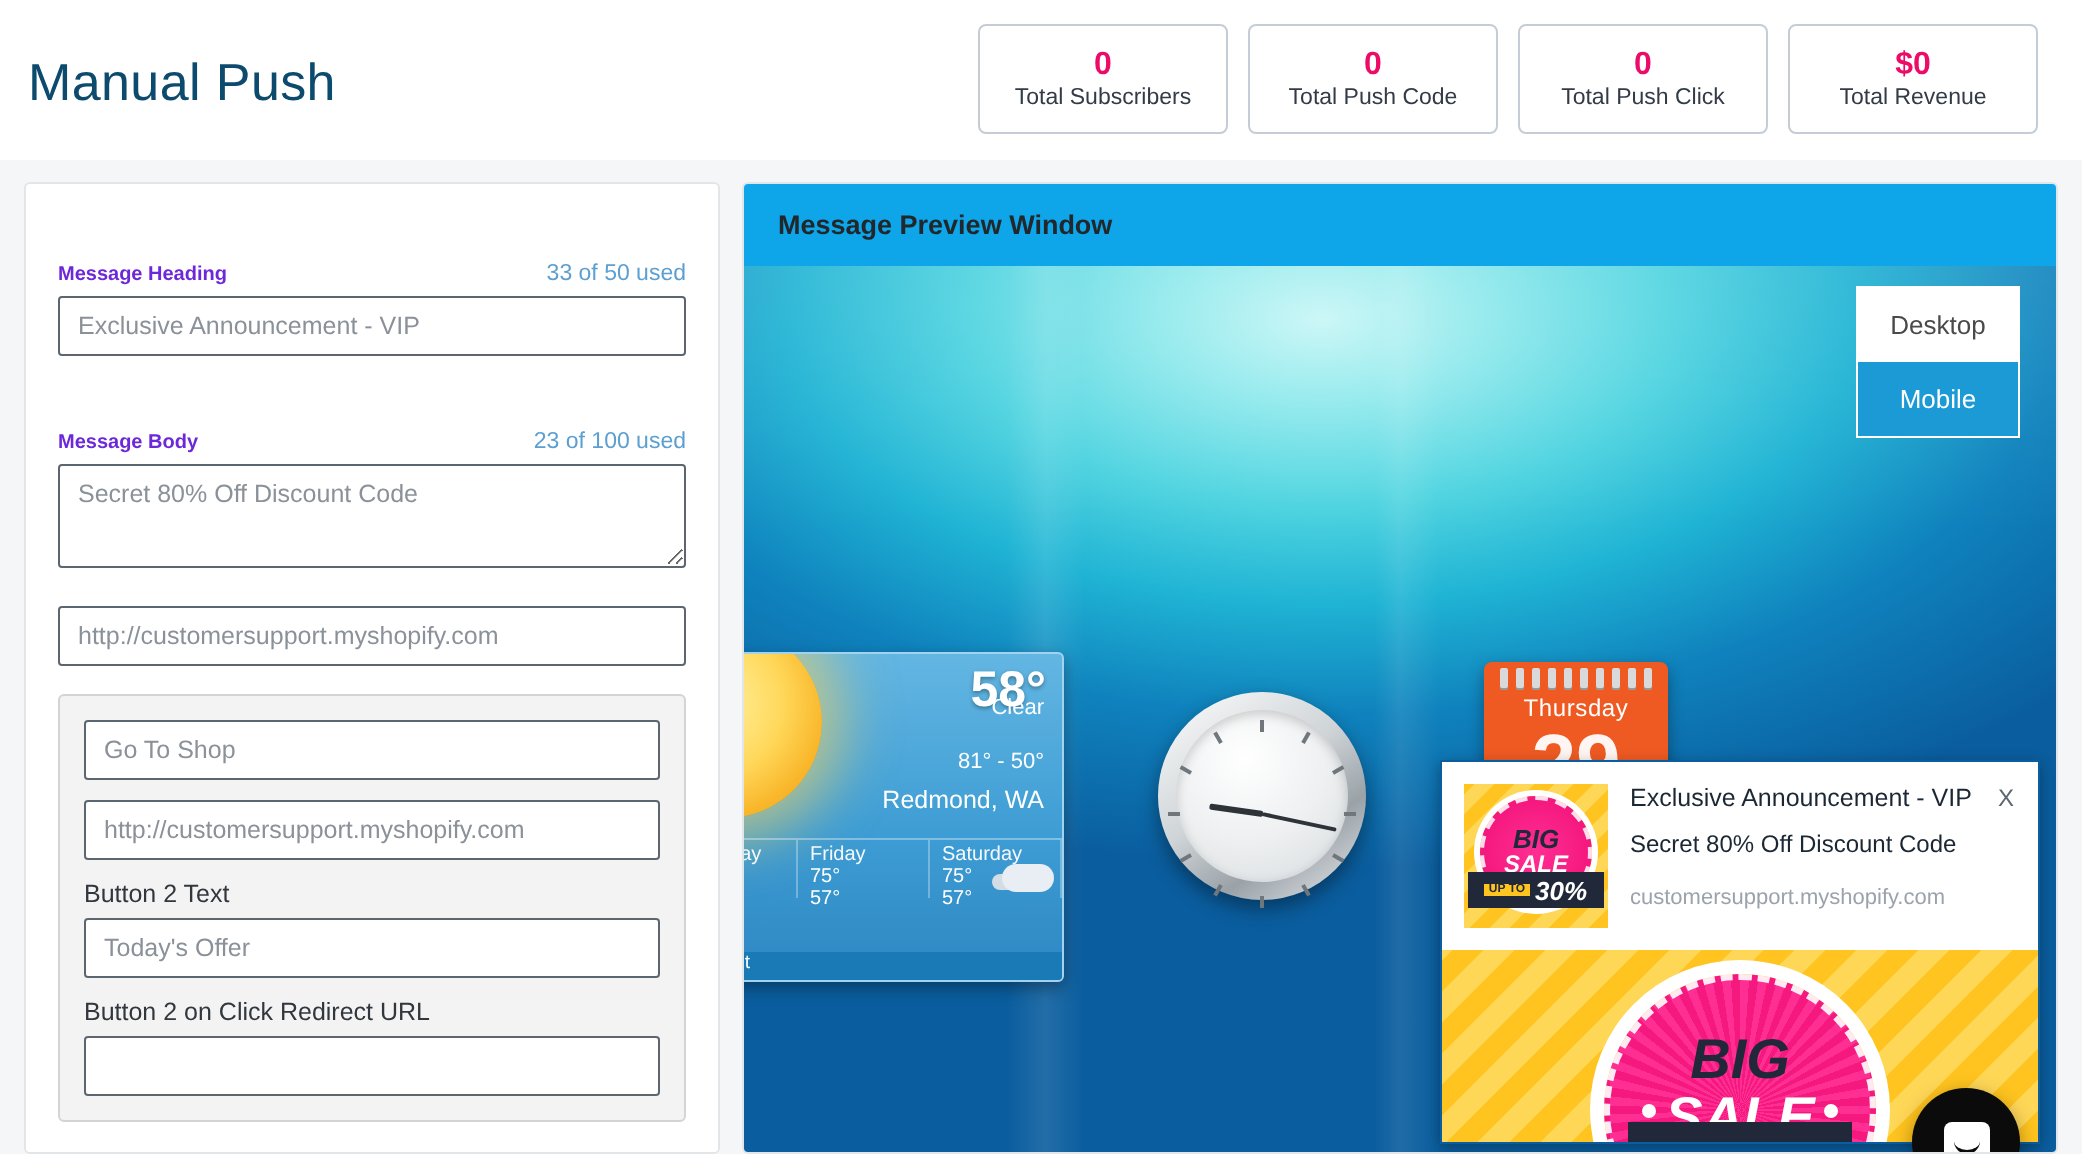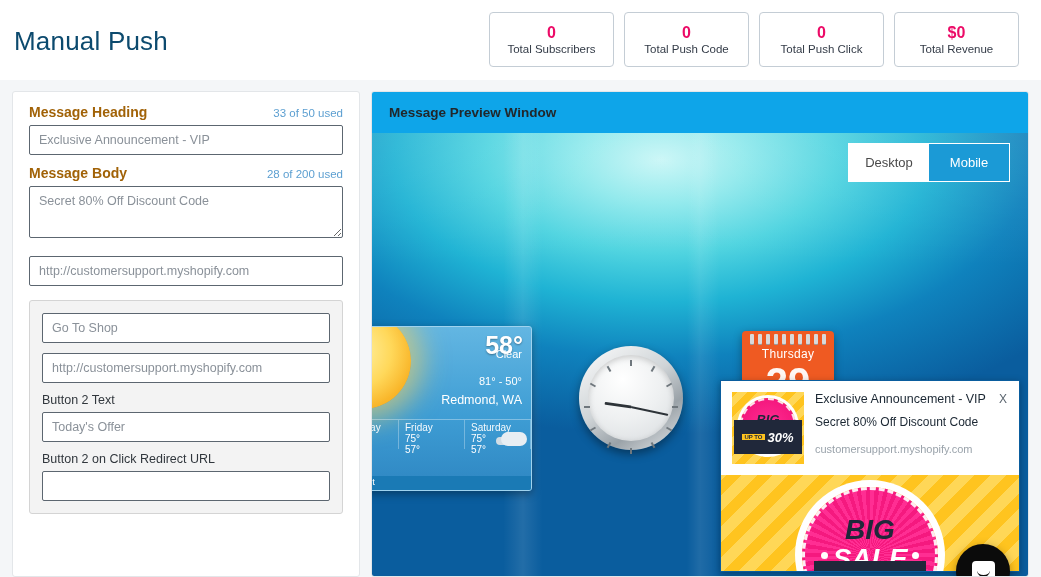--- a/index.html
+++ b/index.html
@@ -32,21 +32,21 @@
   
   .content { display: flex; height: 497px; padding: 11px 12px 0 12px; gap: 11px; }
 
   
   .form-card {
     width: 348px; background: #fff; border: 1px solid #e3e6e9;
     border-radius: 3px; padding: 12px 16px 0 16px; overflow: hidden;
     flex: 0 0 348px;
   }
   .field-row { display: flex; justify-content: space-between; align-items: baseline; }
-  .field-label { font-size: 14px; color: #a16207; font-weight: bold; padding-bottom: 5px; }
+  .field-label { font-size: 10px; color: #6d28d9; font-weight: bold; padding-bottom: 5px; margin-top: 28px; }
   .field-counter { font-size: 11.5px; color: #5c9fd1; }
   .txt-input {
     width: 100%; height: 30px; border: 1px solid #5c6670; border-radius: 2px;
     padding: 0 9px; font-size: 12.5px; color: #8a9199;
     font-family: "Liberation Sans", sans-serif; background: #fff; outline: none;
   }
   .txt-area {
     width: 100%; height: 52px; border: 1px solid #5c6670; border-radius: 2px;
     padding: 7px 9px; font-size: 12.5px; color: #8a9199; resize: vertical;
     font-family: "Liberation Sans", sans-serif; background: #fff; outline: none;
@@ -82,21 +82,21 @@
   .wallpaper::after {
     content: ""; position: absolute; inset: 0; pointer-events: none;
     background:
       linear-gradient(90deg, rgba(255,255,255,0) 20%, rgba(255,255,255,.10) 23%, rgba(255,255,255,0) 26%),
       linear-gradient(90deg, rgba(255,255,255,0) 48%, rgba(255,255,255,.09) 50%, rgba(255,255,255,0) 53%),
       linear-gradient(180deg, rgba(255,255,255,.10) 0%, rgba(255,255,255,0) 30%);
   }
 
   
   .seg { position: absolute; top: 10px; right: 18px; display: flex;
-         border: 1px solid #ffffff; z-index: 20; }
+         border: 1px solid #ffffff; z-index: 20; flex-direction: column; }
   .seg-btn { width: 80px; height: 37px; display: flex; align-items: center;
              justify-content: center; font-size: 13px; cursor: pointer; }
   .seg-btn.off { background: #ffffff; color: #4a4a4a; }
   .seg-btn.on  { background: #1b9ad6; color: #ffffff; }
 
   
   .weather {
     position: absolute; left: -40px; top: 193px; width: 200px; height: 165px;
     background: linear-gradient(180deg,#63b6e2 0%, #3e9dd4 55%, #2e86c2 100%);
     border: 1px solid #9fd3ef; border-radius: 3px;
@@ -167,21 +167,21 @@
   .notif-thumb { width: 72px; height: 72px; flex: 0 0 72px; position: relative;
                  background: repeating-linear-gradient(-45deg,#ffc41f 0 7px,#ffd757 7px 14px);
                  overflow: hidden; }
   .thumb-circle { position:absolute; left:8px; top:6px; width:56px; height:56px; border-radius:50%;
                   background: radial-gradient(circle,#ff2e93 0%,#f5197f 70%,#e2146f 100%);
                   border: 2px dashed rgba(255,255,255,.85);
                   display:flex; flex-direction:column; align-items:center; justify-content:center;
                   box-shadow: 0 0 0 3px #fff; }
   .thumb-big  { font-size: 13px; font-weight: bold; color:#20283a; line-height:1; font-style: italic; }
   .thumb-sale { font-size: 12px; font-weight: bold; color:#fff; line-height:1.1; font-style: italic; }
-  .thumb-ribbon { position:absolute; left:2px; right:2px; bottom:10px; height:34px;
+  .thumb-ribbon { position:absolute; left:2px; right:2px; bottom:10px; height:18px;
                   background:#20283a; color:#fff; display:flex; align-items:center;
                   justify-content:center; gap:3px; }
   .thumb-upto { font-size:6px; background:#ffc41f; color:#20283a; padding:0 2px; font-weight:bold; }
   .thumb-30 { font-size:13px; font-weight:bold; font-style: italic; }
   .notif-txt { flex: 1; min-width: 0; }
   .notif-title-row { display:flex; align-items:flex-start; gap:6px; }
   .notif-title { font-size: 12.5px; color: #1b2733; flex: 1; }
   .notif-x { font-size: 12px; color: #5c6670; cursor: pointer; padding: 0 2px; }
   .notif-body { font-size: 12px; color: #1b2733; margin-top: 9px; }
   .notif-url { font-size: 11px; color: #9aa3ab; margin-top: 14px; }
@@ -246,21 +246,21 @@
     <div class="field-row">
       <span class="field-label">Message Heading</span>
       <span class="field-counter">33 of 50 used</span>
     </div>
     <input class="txt-input" value="Exclusive Announcement - VIP" style="">
 
     <div class="gap-s"></div>
 
     <div class="field-row">
       <span class="field-label">Message Body</span>
-      <span class="field-counter">28 of 200 used</span>
+      <span class="field-counter">23 of 100 used</span>
     </div>
     <textarea class="txt-area" style="">Secret 80% Off Discount Code</textarea>
 
     <div class="gap-m"></div>
 
     <input class="txt-input" value="http://customersupport.myshopify.com" style="">
 
     <div class="cta-panel">
 
       <input class="txt-input" value="Go To Shop" style="">

